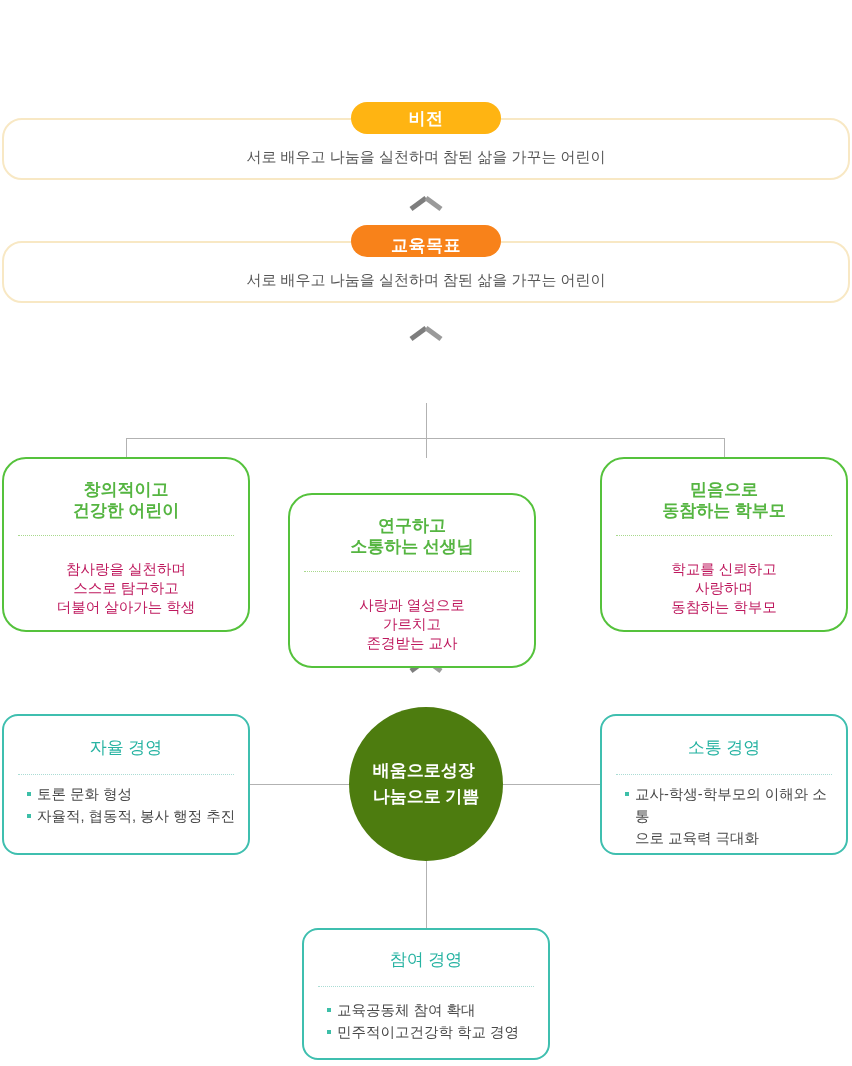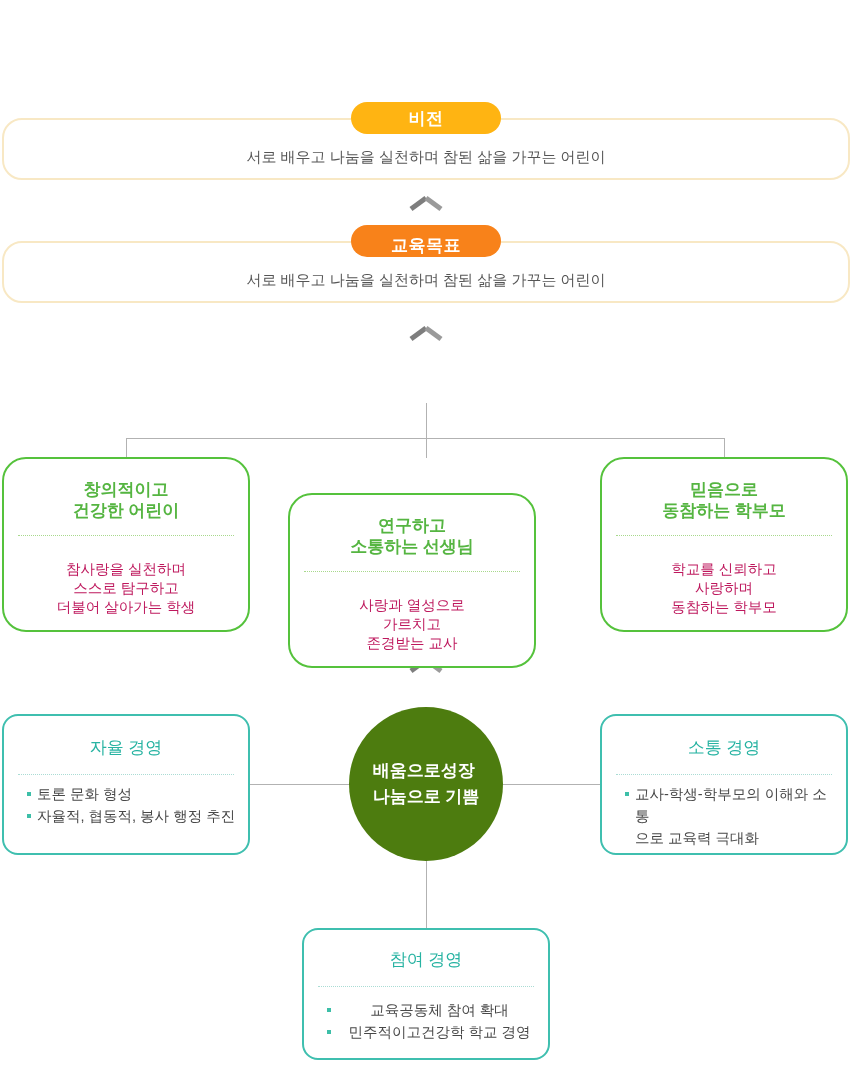--- a/index.html
+++ b/index.html
@@ -63,21 +63,21 @@
   .t-box-left   { left:2px;  top:714px; height:141px; }
   .t-box-right  { left:600px; top:714px; height:141px; }
   .t-box-bottom { left:302px; top:928px; height:132px; }
   .t-title {
     text-align:center; color:#27b3a2; font-weight:400; font-size:17px; line-height:20px;
   }
   .t-box-left .t-title, .t-box-right .t-title { margin-top:22px; }
   .t-box-bottom .t-title { margin-top:20px; }
   .t-divider { margin:16px 14px 0; border-top:1px dotted #aadcd4; height:0; }
   .t-items { margin-top:8px; padding:0 6px 0 20px; }
-  .t-box-bottom .t-items { margin-top:12px;text-align:center; }
+  .t-box-bottom .t-items { margin-top:12px; }
   .t-item {
     position:relative; padding-left:13px; font-size:14.5px; color:#484848;
     line-height:22px; white-space:pre-line;
   }
   .t-item::before {
     content:""; position:absolute; left:3px; top:9px;
     width:4px; height:4px; background:#3dbfa8;
   }
 
   .circle {

